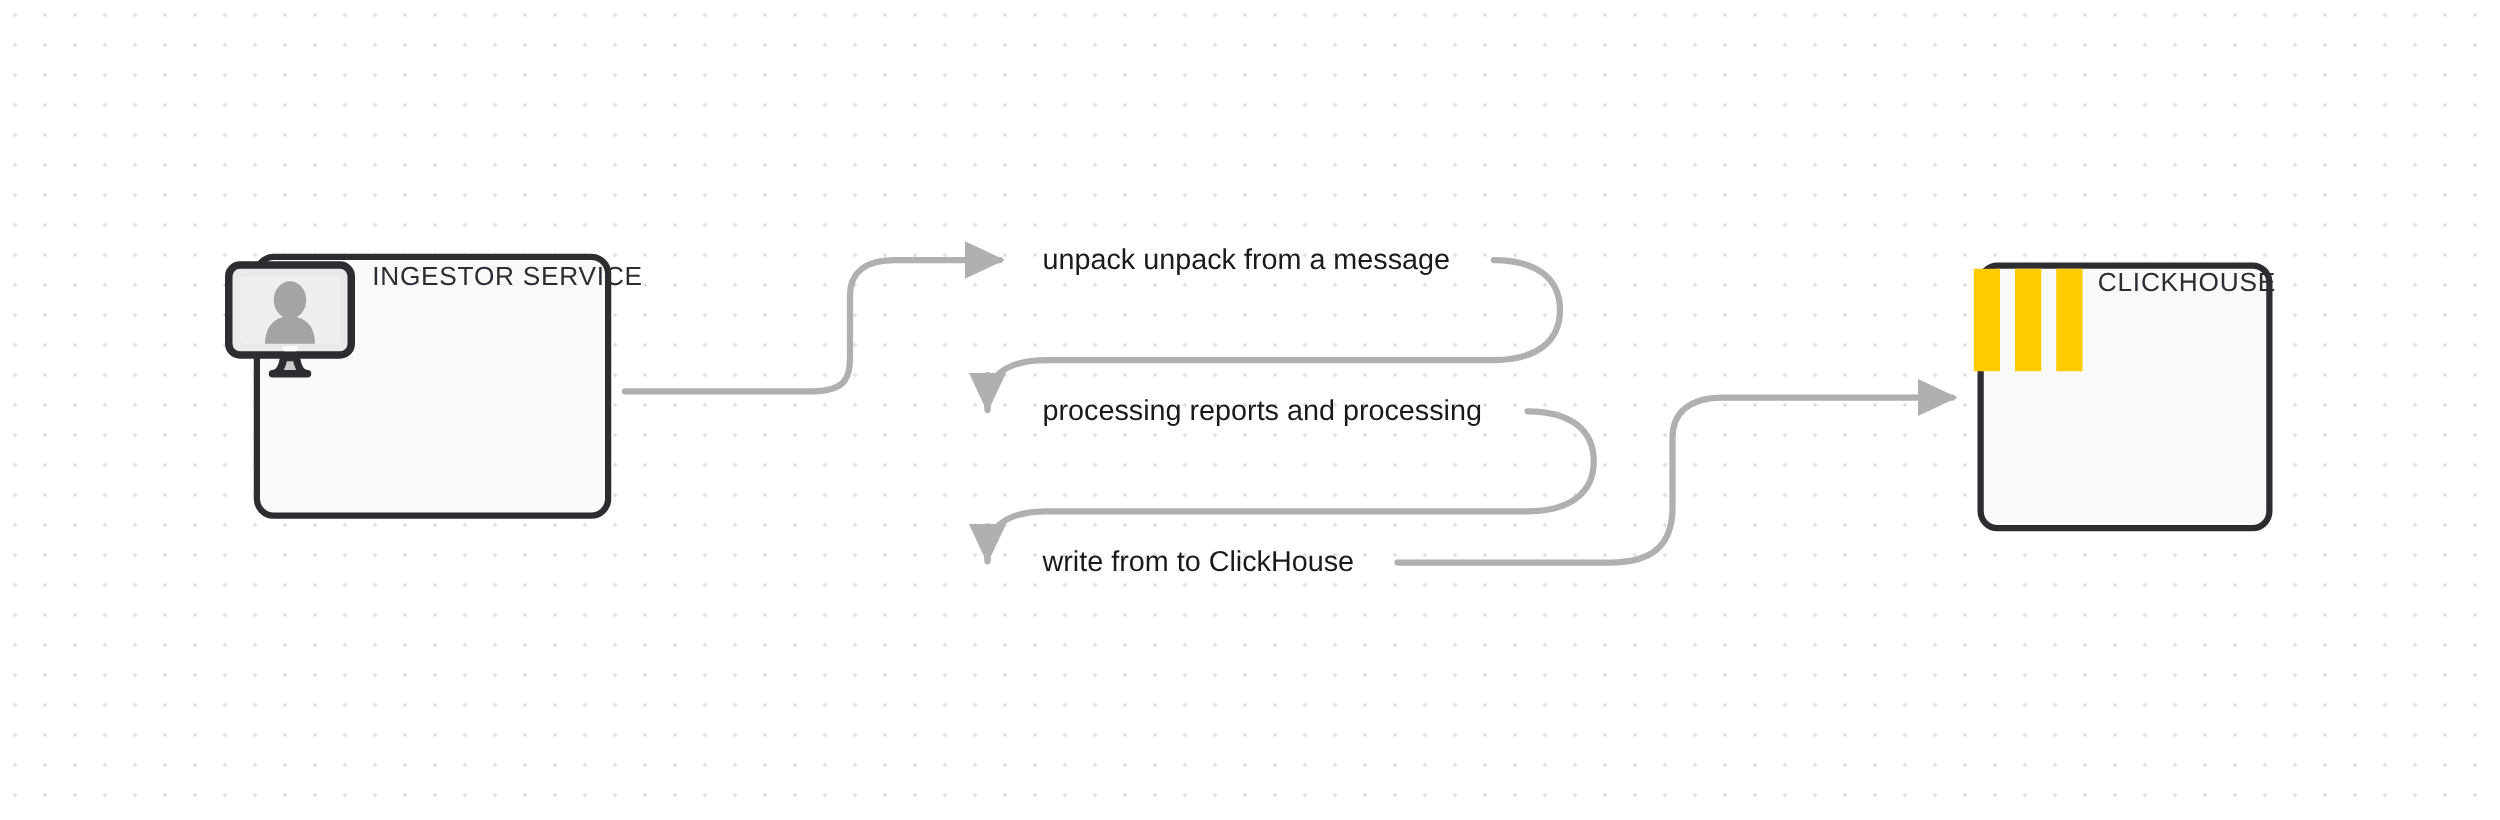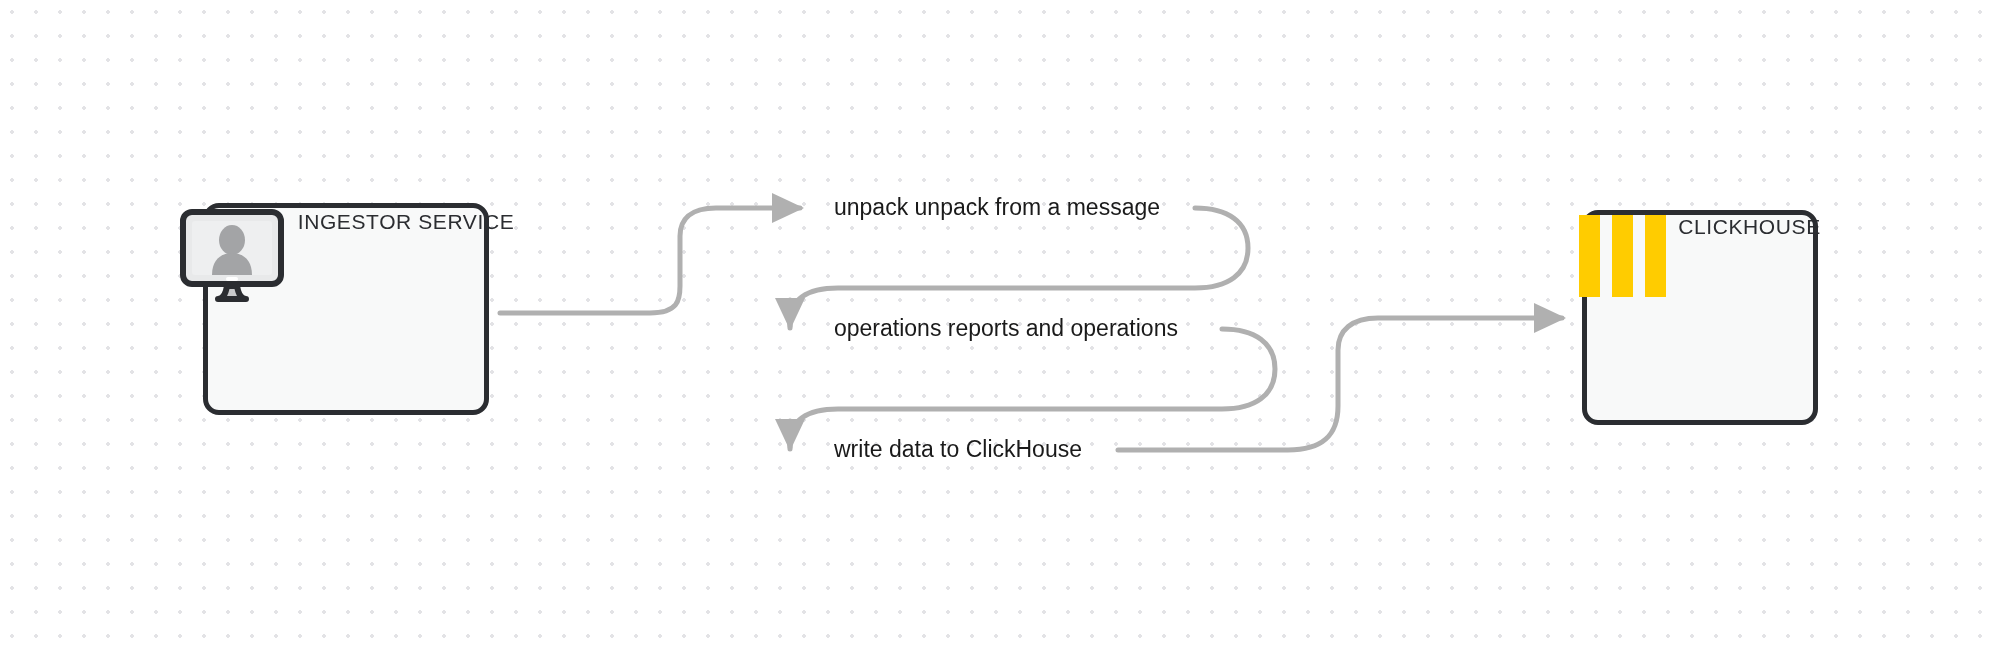--- a/index.html
+++ b/index.html
@@ -166,17 +166,17 @@
         <div class="ch-bar"></div>
         <div class="ch-bar"></div>
         <div class="ch-bar"></div>
       </div>
     </div>
     <div class="node-label">CLICKHOUSE</div>
   </div>
 
   <div class="edge-label" id="edge-label-0">unpack unpack from a message</div>
 
-  <div class="edge-label" id="edge-label-1">operations reports and operations</div>
+  <div class="edge-label" id="edge-label-1">processing reports and processing</div>
 
-  <div class="edge-label" id="edge-label-2">write data to ClickHouse</div>
+  <div class="edge-label" id="edge-label-2">write from to ClickHouse</div>
 
 </div>
 
 </body></html>

